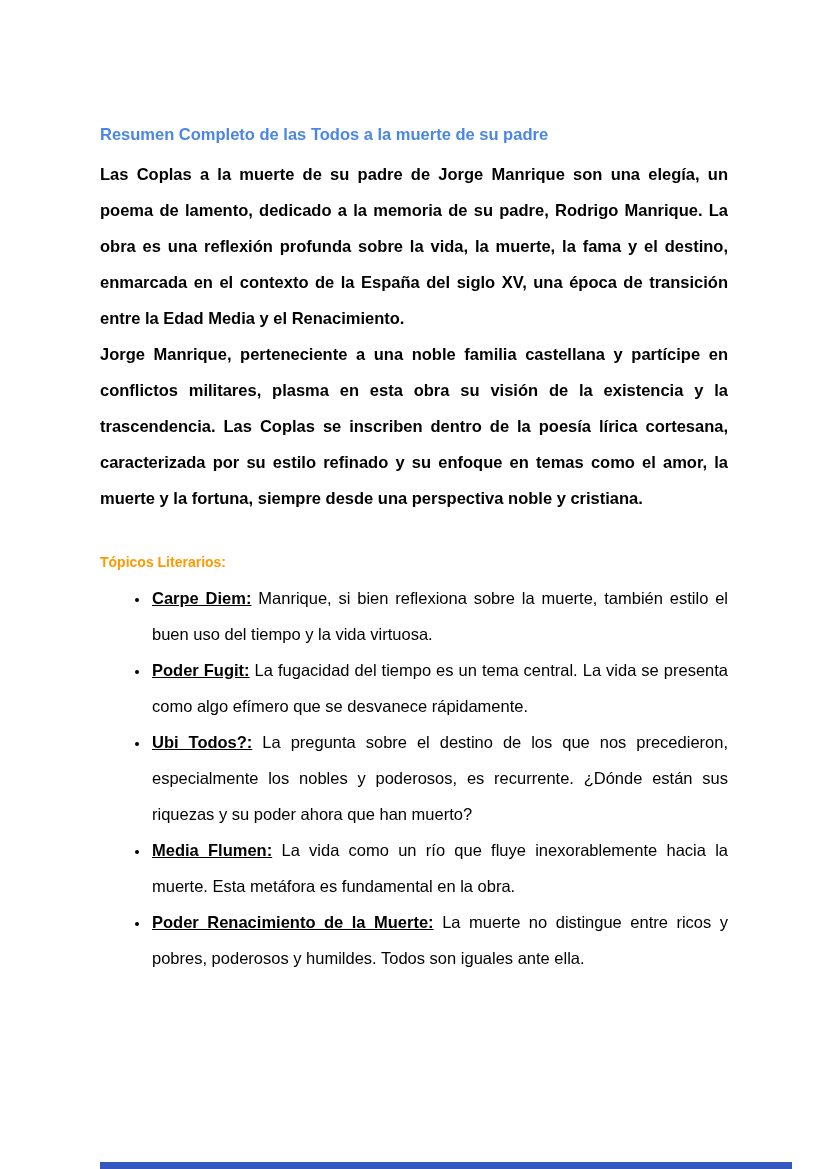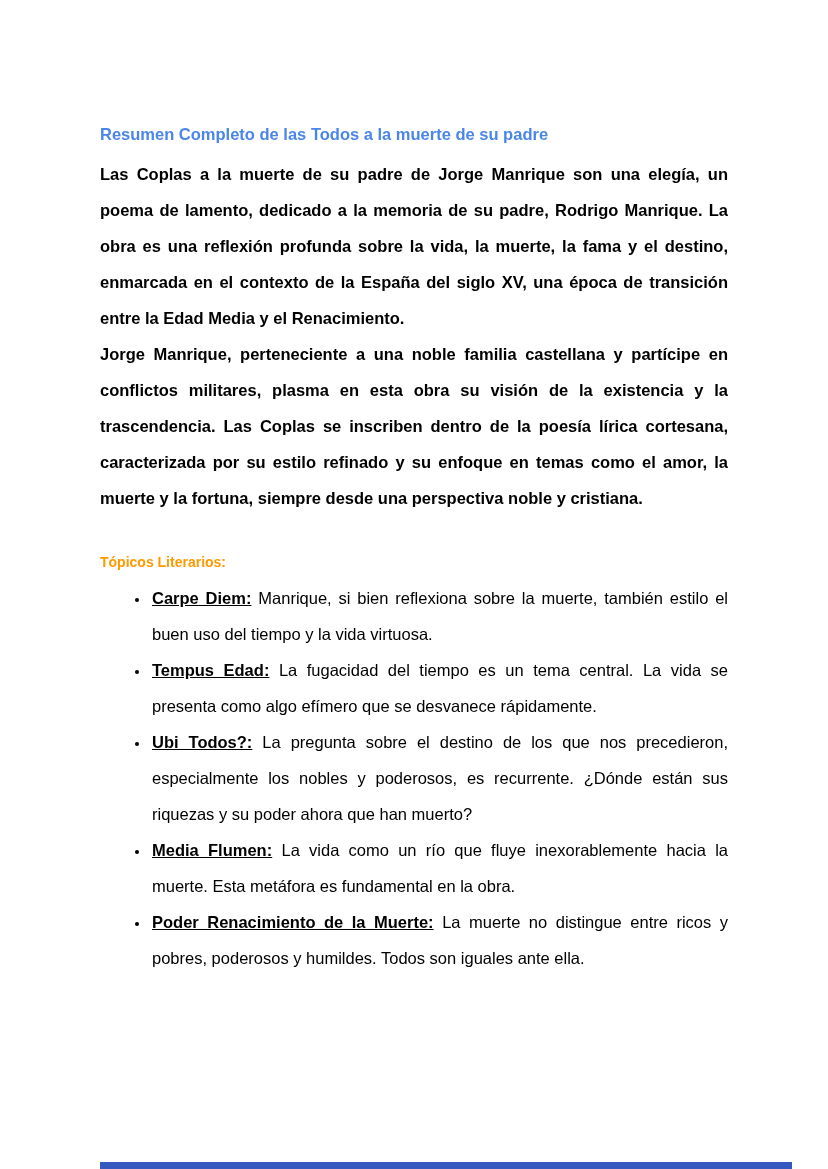--- a/index.html
+++ b/index.html
@@ -74,21 +74,21 @@
     <p class="para">Jorge Manrique, perteneciente a una noble familia castellana y partícipe en conflictos militares, plasma en esta obra su visión de la existencia y la trascendencia. Las Coplas se inscriben dentro de la poesía lírica cortesana, caracterizada por su estilo refinado y su enfoque en temas como el amor, la muerte y la fortuna, siempre desde una perspectiva noble y cristiana.</p>
 
     <div class="section-heading">Tópicos Literarios:</div>
 
     <ul class="topics">
       <li>
         <span class="term">Carpe Diem:</span>
         <span>Manrique, si bien reflexiona sobre la muerte, también estilo el buen uso del tiempo y la vida virtuosa.</span>
       </li>
       <li>
-        <span class="term">Tempus Edad:</span>
+        <span class="term">Poder Fugit:</span>
         <span>La fugacidad del tiempo es un tema central. La vida se presenta como algo efímero que se desvanece rápidamente.</span>
       </li>
       <li>
         <span class="term">Ubi Todos?:</span>
         <span>La pregunta sobre el destino de los que nos precedieron, especialmente los nobles y poderosos, es recurrente. ¿Dónde están sus riquezas y su poder ahora que han muerto?</span>
       </li>
       <li>
         <span class="term">Media Flumen:</span>
         <span>La vida como un río que fluye inexorablemente hacia la muerte. Esta metáfora es fundamental en la obra.</span>
       </li>

